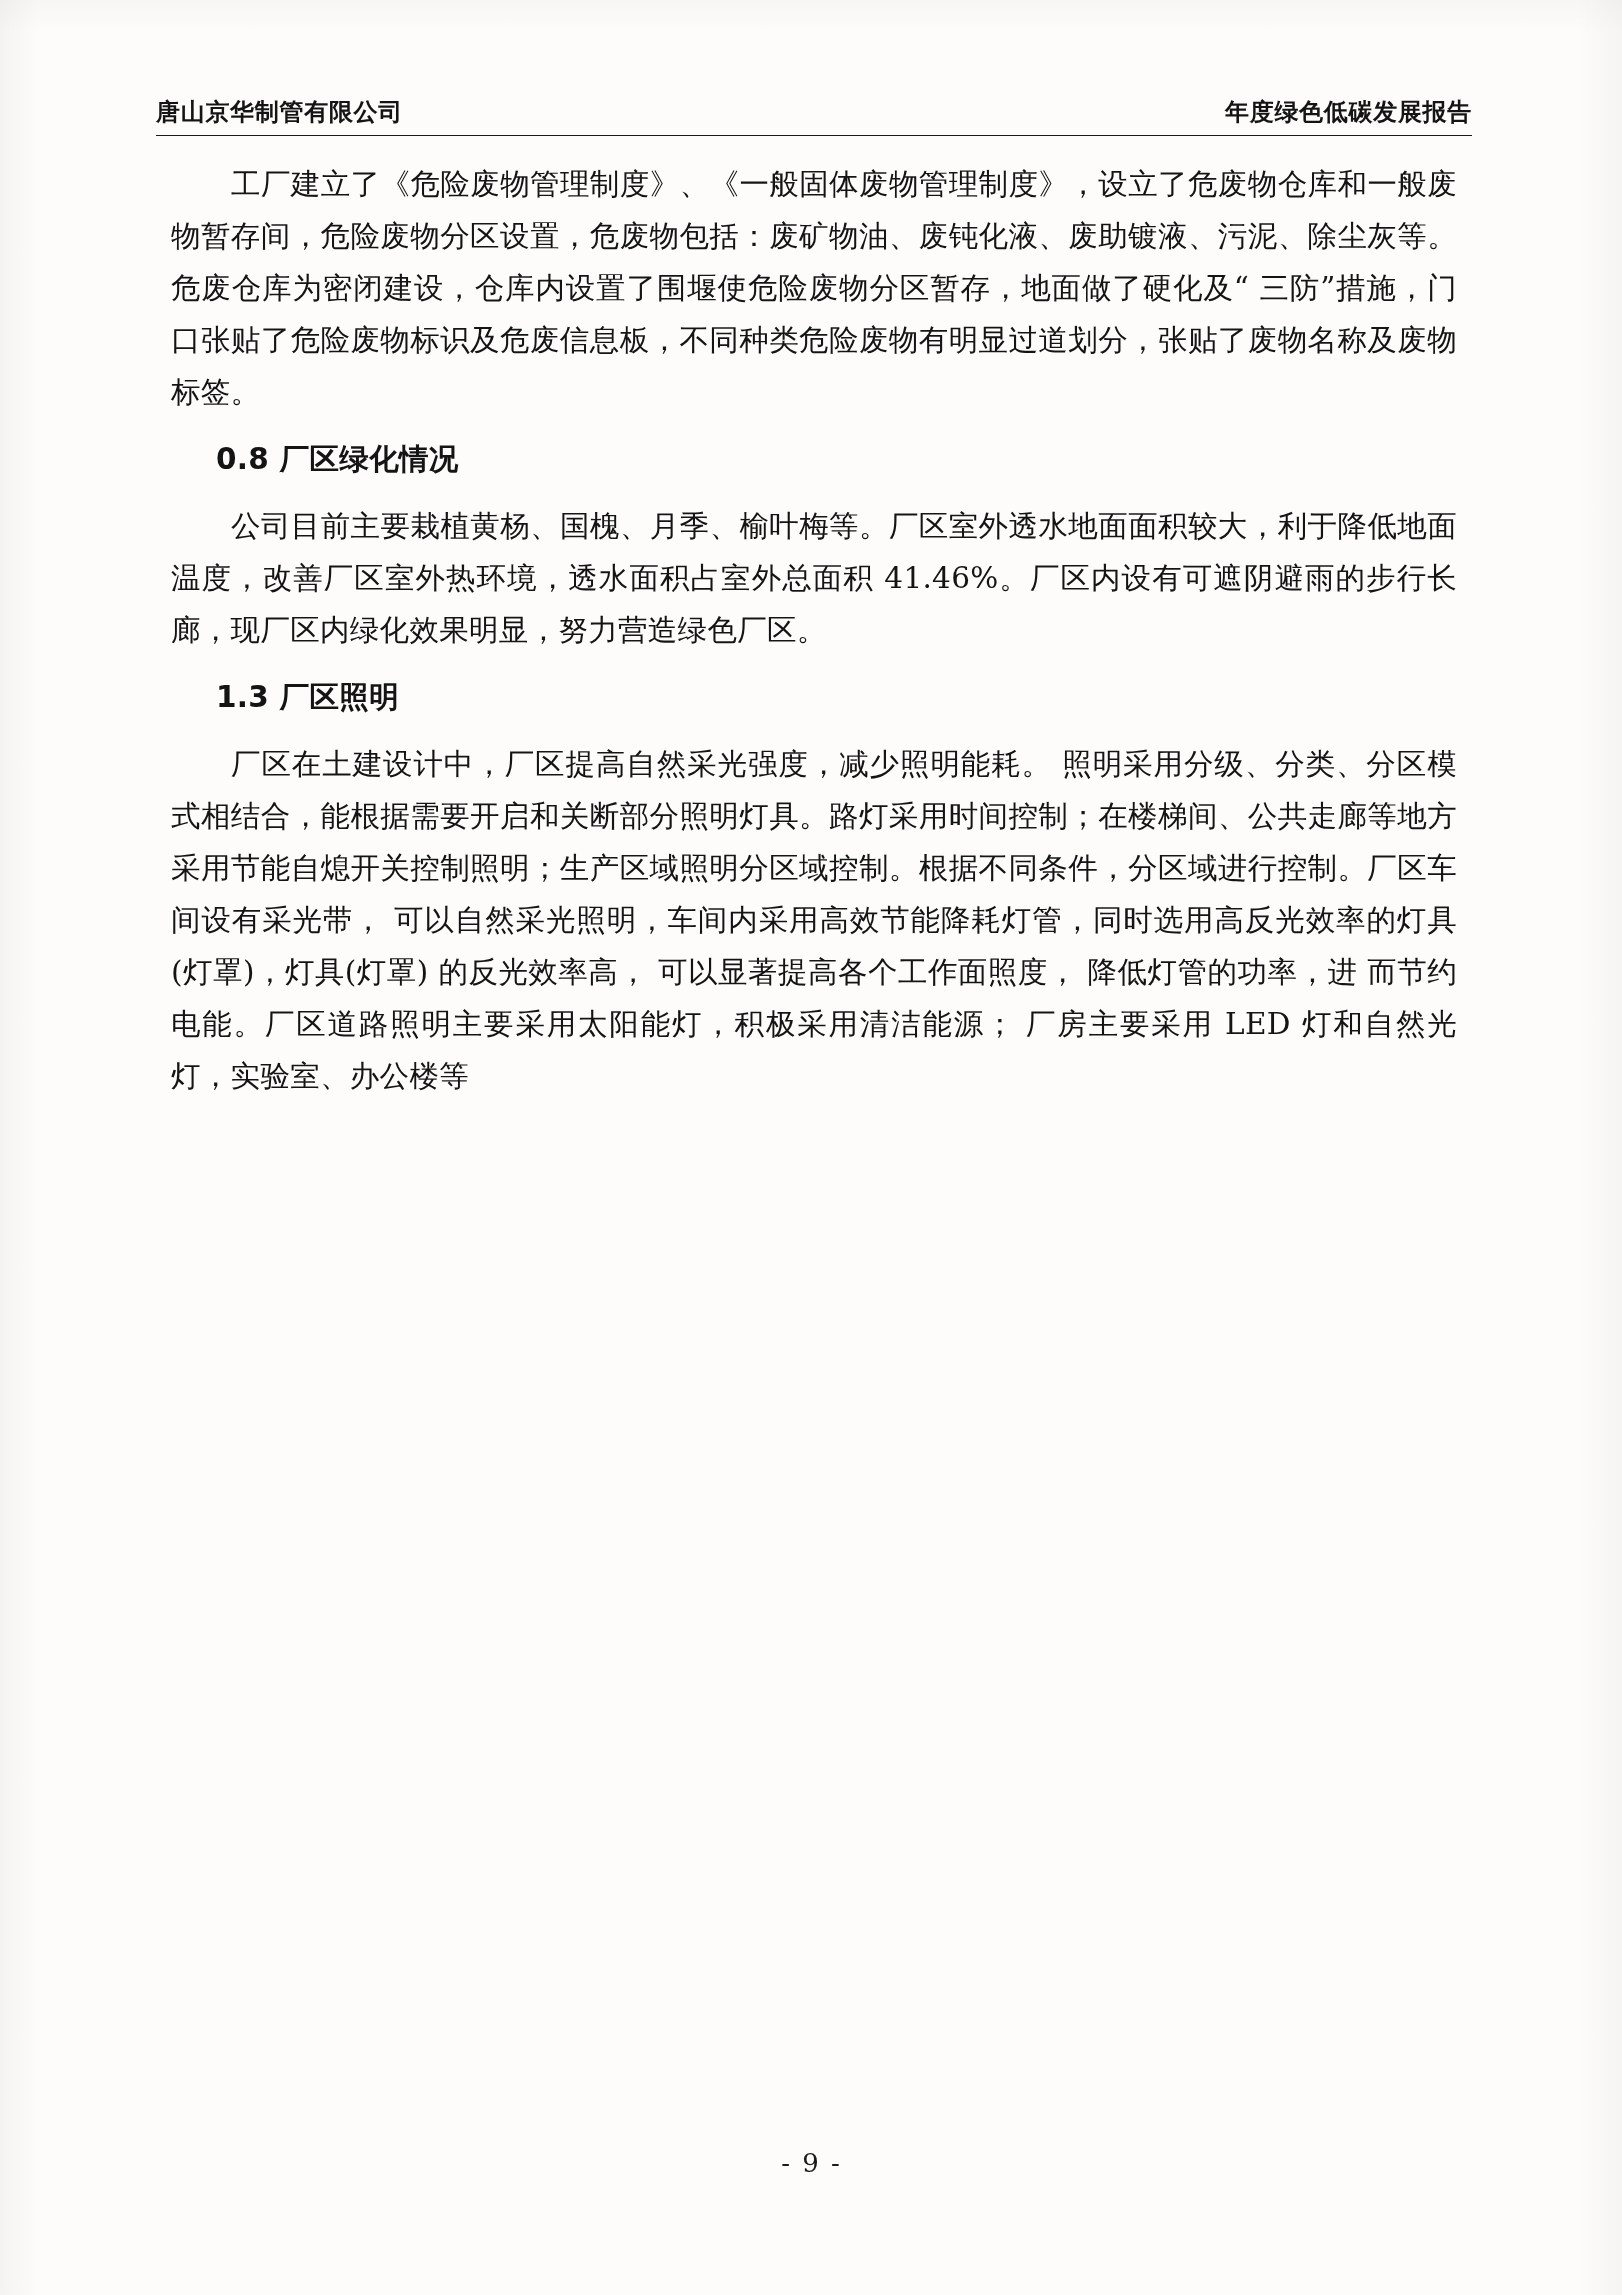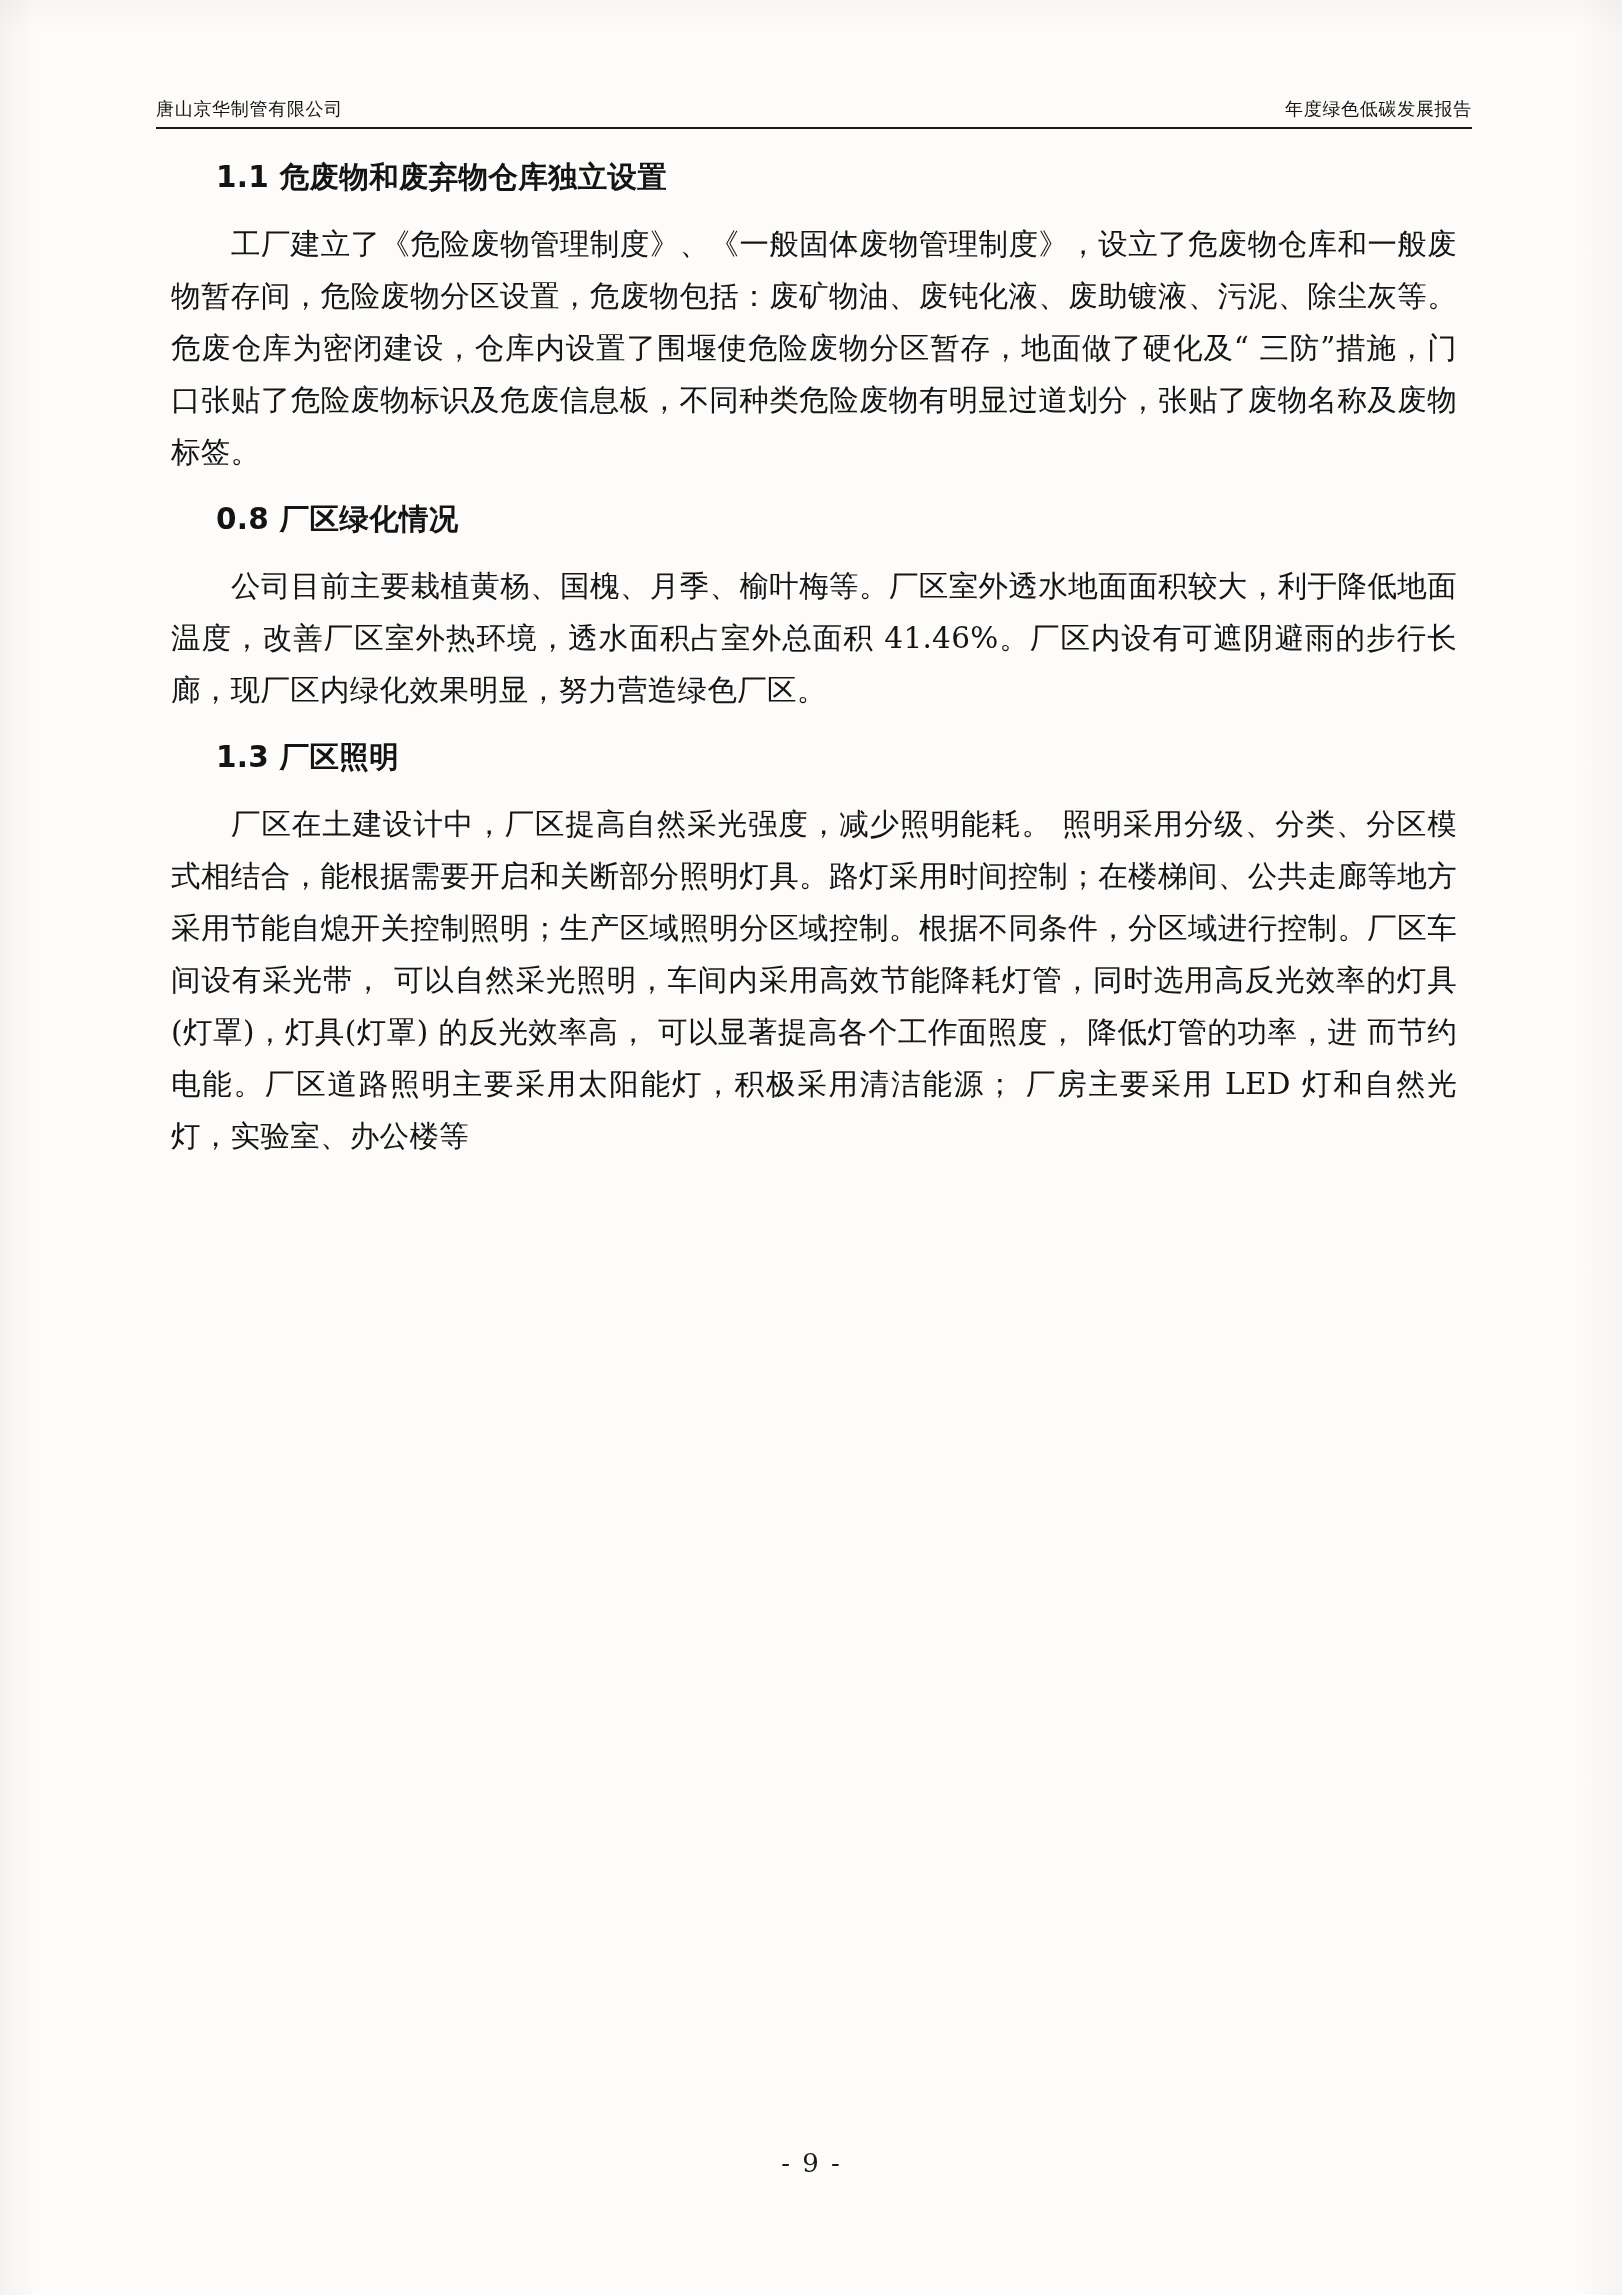--- a/index.html
+++ b/index.html
@@ -33,24 +33,25 @@
     left: 156px;
     top: 98px;
     width: 1316px;
   }
   
   .header {
     position: relative;
     display: flex;
     justify-content: space-between;
     align-items: flex-end;
-    font-size: 18px;
+    font-size: 24px;
     line-height: 1.2;
     padding-bottom: 9.2px;
     letter-spacing: 0.7px;
+    font-weight: bold;
   }
   .header::after {
     content: "";
     position: absolute;
     left: 0;
     right: 0;
     bottom: 0;
     height: 1.3px;
     background: #1a1a1a;
   }
@@ -103,21 +104,20 @@
   <div class="content">
 
     <div class="header">
       <span class="header-left">唐山京华制管有限公司</span>
       <span class="header-right">年度绿色低碳发展报告</span>
     </div>
 
     <div class="body-text">
 
 
-      <h2 class="section-heading">1.1 危废物和废弃物仓库独立设置</h2>
 
       <p class="indent">工厂建立了《危险废物管理制度》、《一般固体废物管理制度》，设立了危废物仓库和一般废物暂存间，危险废物分区设置，危废物包括：废矿物油、废钝化液、废助镀液、污泥、除尘灰等。危废仓库为密闭建设，仓库内设置了围堰使危险废物分区暂存，地面做了硬化及“ 三防”措施，门口张贴了危险废物标识及危废信息板，不同种类危险废物有明显过道划分，张贴了废物名称及废物标签。</p>
 
       <h2 class="section-heading">0.8 厂区绿化情况</h2>
 
 
       <p class="indent">公司目前主要栽植黄杨、国槐、月季、榆叶梅等。厂区室外透水地面面积较大，利于降低地面温度，改善厂区室外热环境，透水面积占室外总面积 41.46%。厂区内设有可遮阴避雨的步行长廊，现厂区内绿化效果明显，努力营造绿色厂区。</p>
 
       <h2 class="section-heading">1.3 厂区照明</h2>
 

